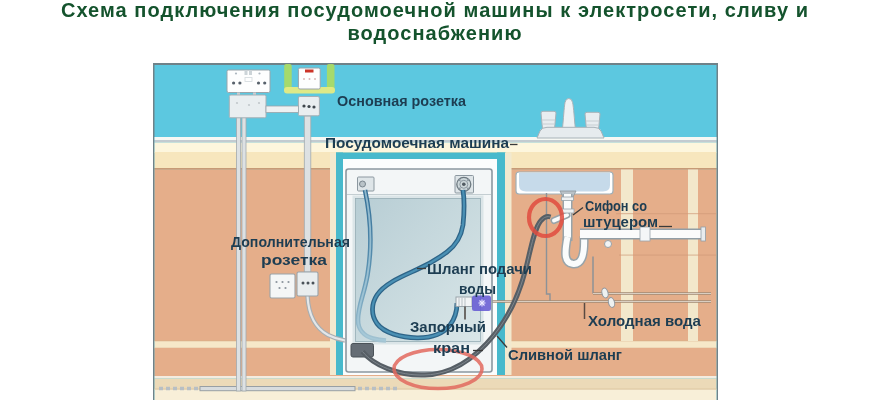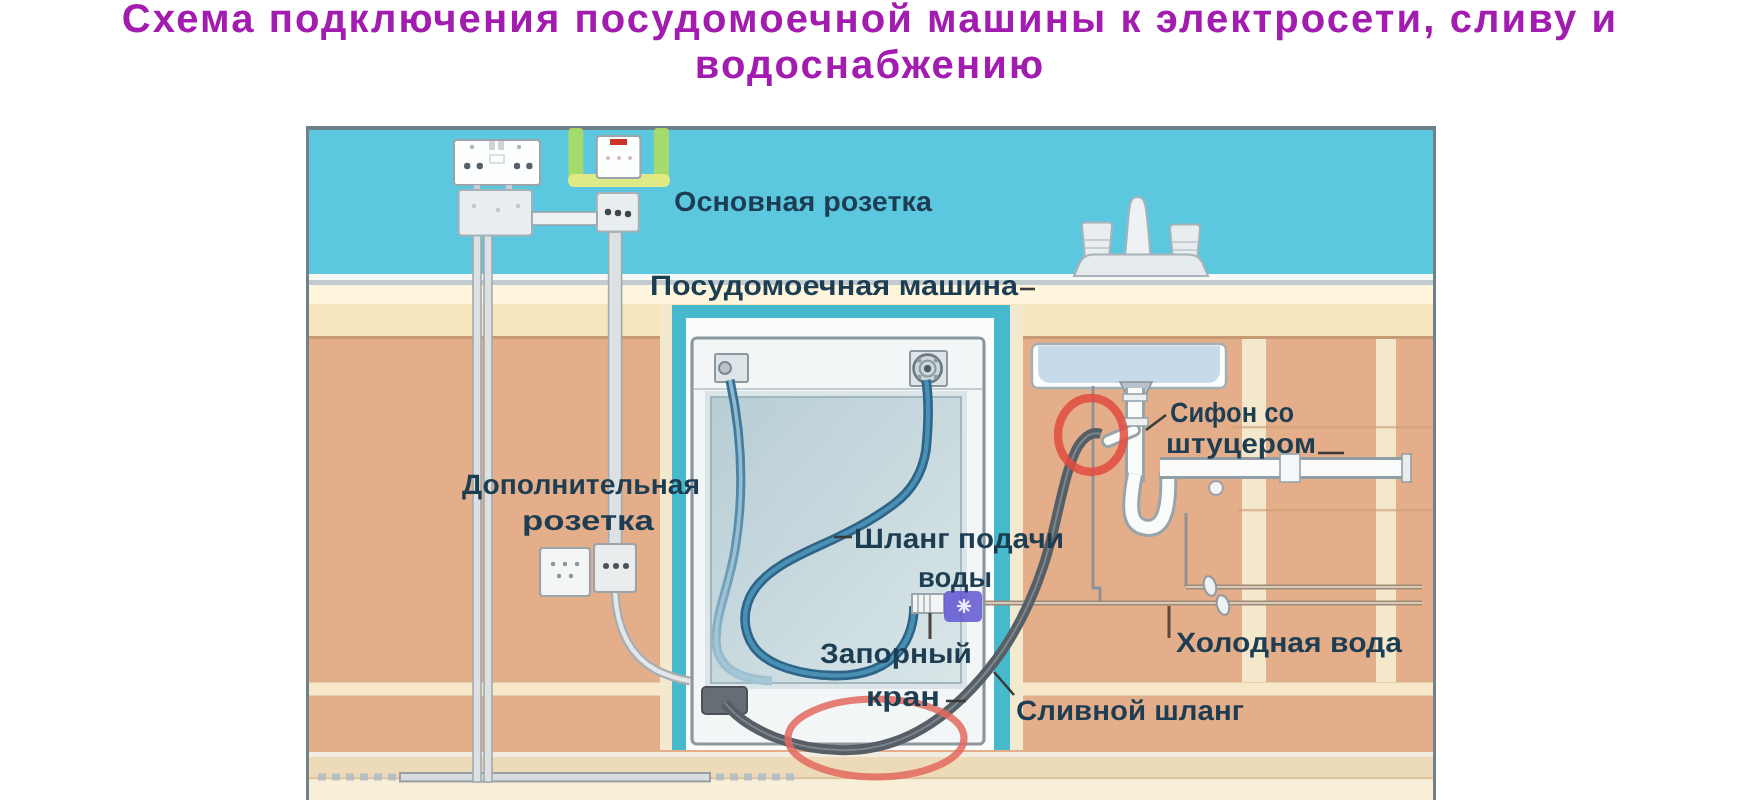--- a/index.html
+++ b/index.html
@@ -1,19 +1,19 @@
 <!DOCTYPE html>
 <html><head>
 <meta charset="utf-8">
 <style>
   html,body{margin:0;padding:0;}
   body{width:870px;height:400px;background:#ffffff;overflow:hidden;
        font-family:"Liberation Sans",sans-serif;}
   #title{position:absolute;left:0;top:-1px;width:870px;text-align:center;
-         font-weight:bold;font-size:20px;line-height:23px;color:#a21caf;
+         font-weight:bold;font-size:20px;line-height:23px;color:#14532d;
          letter-spacing:1.05px;}
   #diag{position:absolute;left:153px;top:63px;}
   svg text{font-family:"Liberation Sans",sans-serif;font-weight:bold;fill:#1d3d52;}
 </style>
 </head>
 <body>
 <div id="title">Схема подключения посудомоечной машины к электросети, сливу и<br>водоснабжению</div>
 <div id="diag">
 <svg width="565" height="337" viewBox="0 0 565 337">
 

